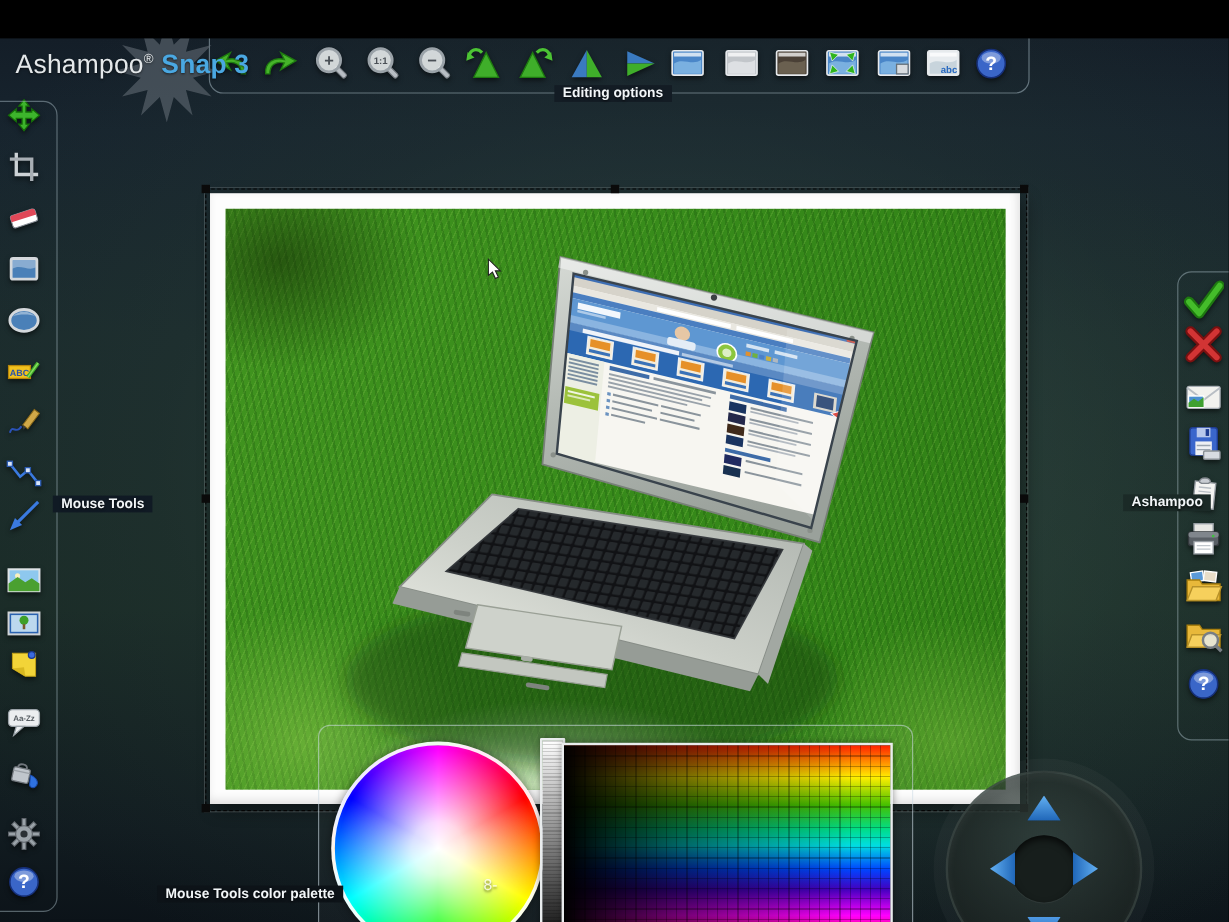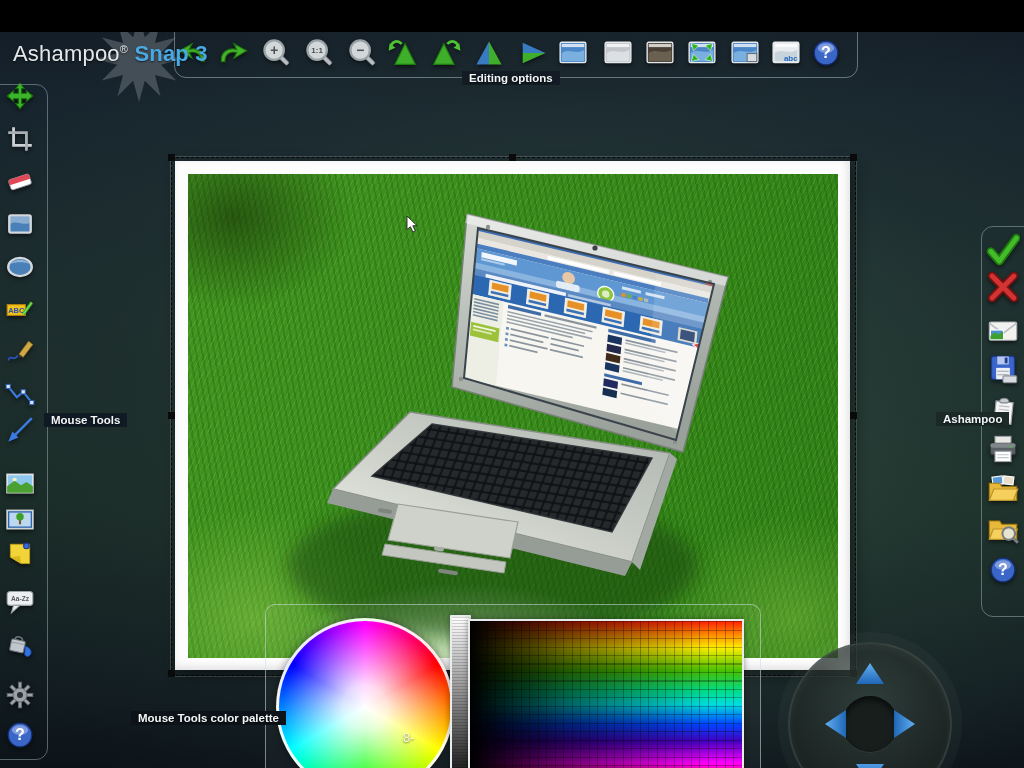--- a/index.html
+++ b/index.html
@@ -16,21 +16,21 @@
   .title .reg{font-size:11px;vertical-align:super;color:#e4e8ea;}
   .title .prod{color:#4aa8e2;font-weight:bold;}
   .starburst{position:absolute;left:96px;top:-16px;width:86px;height:86px;z-index:5;opacity:.55;}
   .tb-outline{position:absolute;left:174px;top:-12px;width:682px;height:56px;border:1px solid rgba(175,195,205,.5);
     border-radius:12px;z-index:4;}
   .panel-label{position:absolute;z-index:30;font-size:11.5px;font-weight:bold;color:#f2f6f8;
     padding:1px 7px;white-space:nowrap;text-shadow:0 1px 2px rgba(0,0,0,.7);}
   .lbl-edit{left:462px;top:39px;background:#131c24;}
   .lbl-mouse{left:44px;top:381px;background:#101a24;}
   .lbl-actions{left:936px;top:380px;background:#1b2a27;}
-  .lbl-palette{left:131px;top:679px;background:#0d1318;}
+  .lbl-palette{left:131px;top:706px;background:#0d1318;}
   .tool{position:absolute;width:34px;height:34px;display:flex;align-items:center;justify-content:center;
     filter:drop-shadow(0 2px 2px rgba(0,0,0,.55));}
   .tool svg{display:block;}
   
   .lp-outline{position:absolute;left:-22px;top:52px;width:68px;height:674px;border:1px solid rgba(175,195,205,.45);
     border-radius:12px;z-index:4;}
   .rp-outline{position:absolute;left:981px;top:194px;width:70px;height:389px;border:1px solid rgba(175,195,205,.45);
     border-radius:12px;z-index:4;}
   
   .selection{position:absolute;left:171px;top:125px;width:683px;height:517px;z-index:10;

